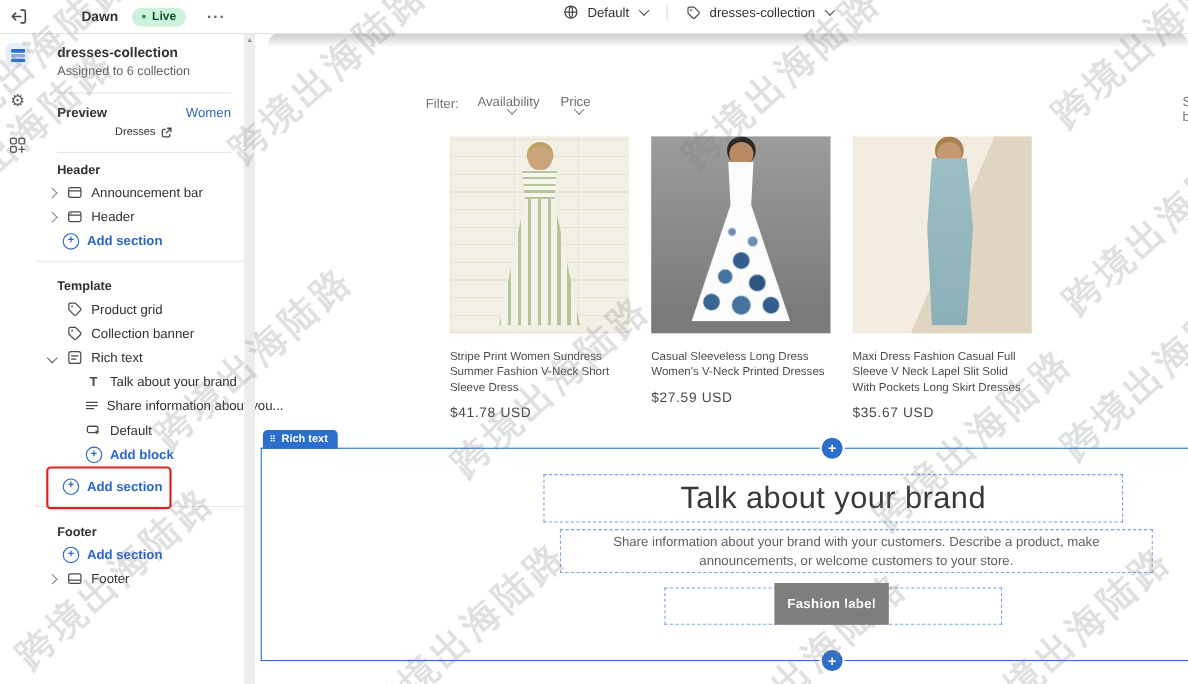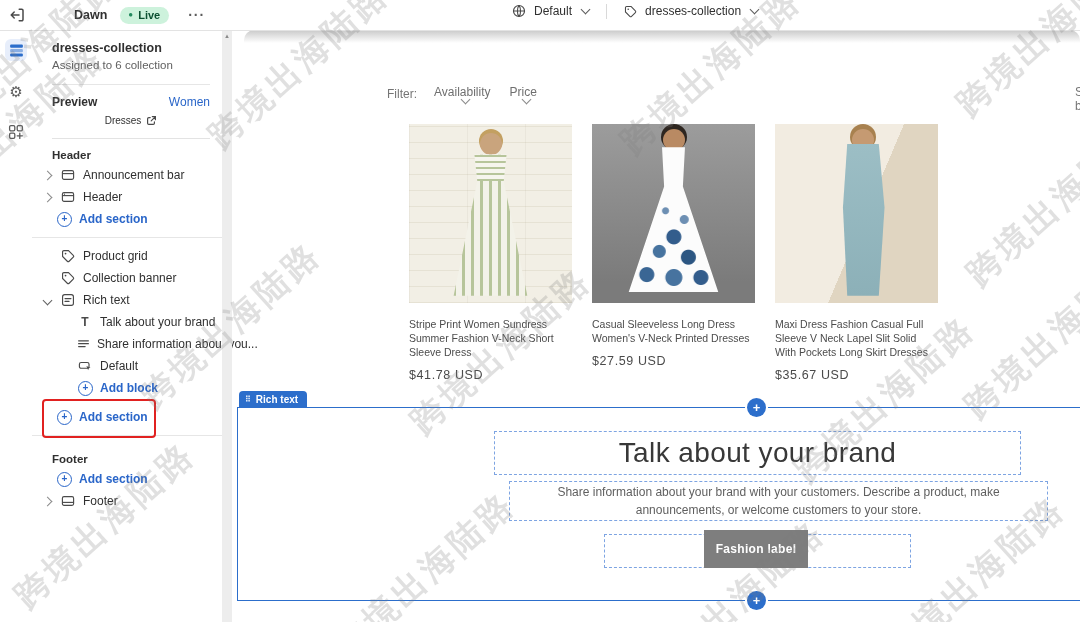--- a/index.html
+++ b/index.html
@@ -235,20 +235,21 @@
       </span>
       <span>Header</span>
     </div>
 
     <div class="row linkrow">
       <span class="plus-link">+</span>
       <span>Add section</span>
     </div>
 
     <div class="sb-div"></div>
+    <div class="group">Template</div>
 
     <div class="row">
       <span class="chev-slot"></span>
       <span class="ic">
         <svg width="14" height="14" viewBox="0 0 16 16">
             <path d="M8.6 1.8 14 7.2a1.5 1.5 0 0 1 0 2.1L9.3 14a1.5 1.5 0 0 1-2.1 0L1.8 8.6V3.3A1.5 1.5 0 0 1 3.3 1.8Z" stroke="#4a4a4a" stroke-width="1.3" fill="none"></path>
             <circle cx="5.2" cy="5.2" r="1" fill="#4a4a4a"></circle>
           </svg>
       </span>
       <span>Product grid</span>

